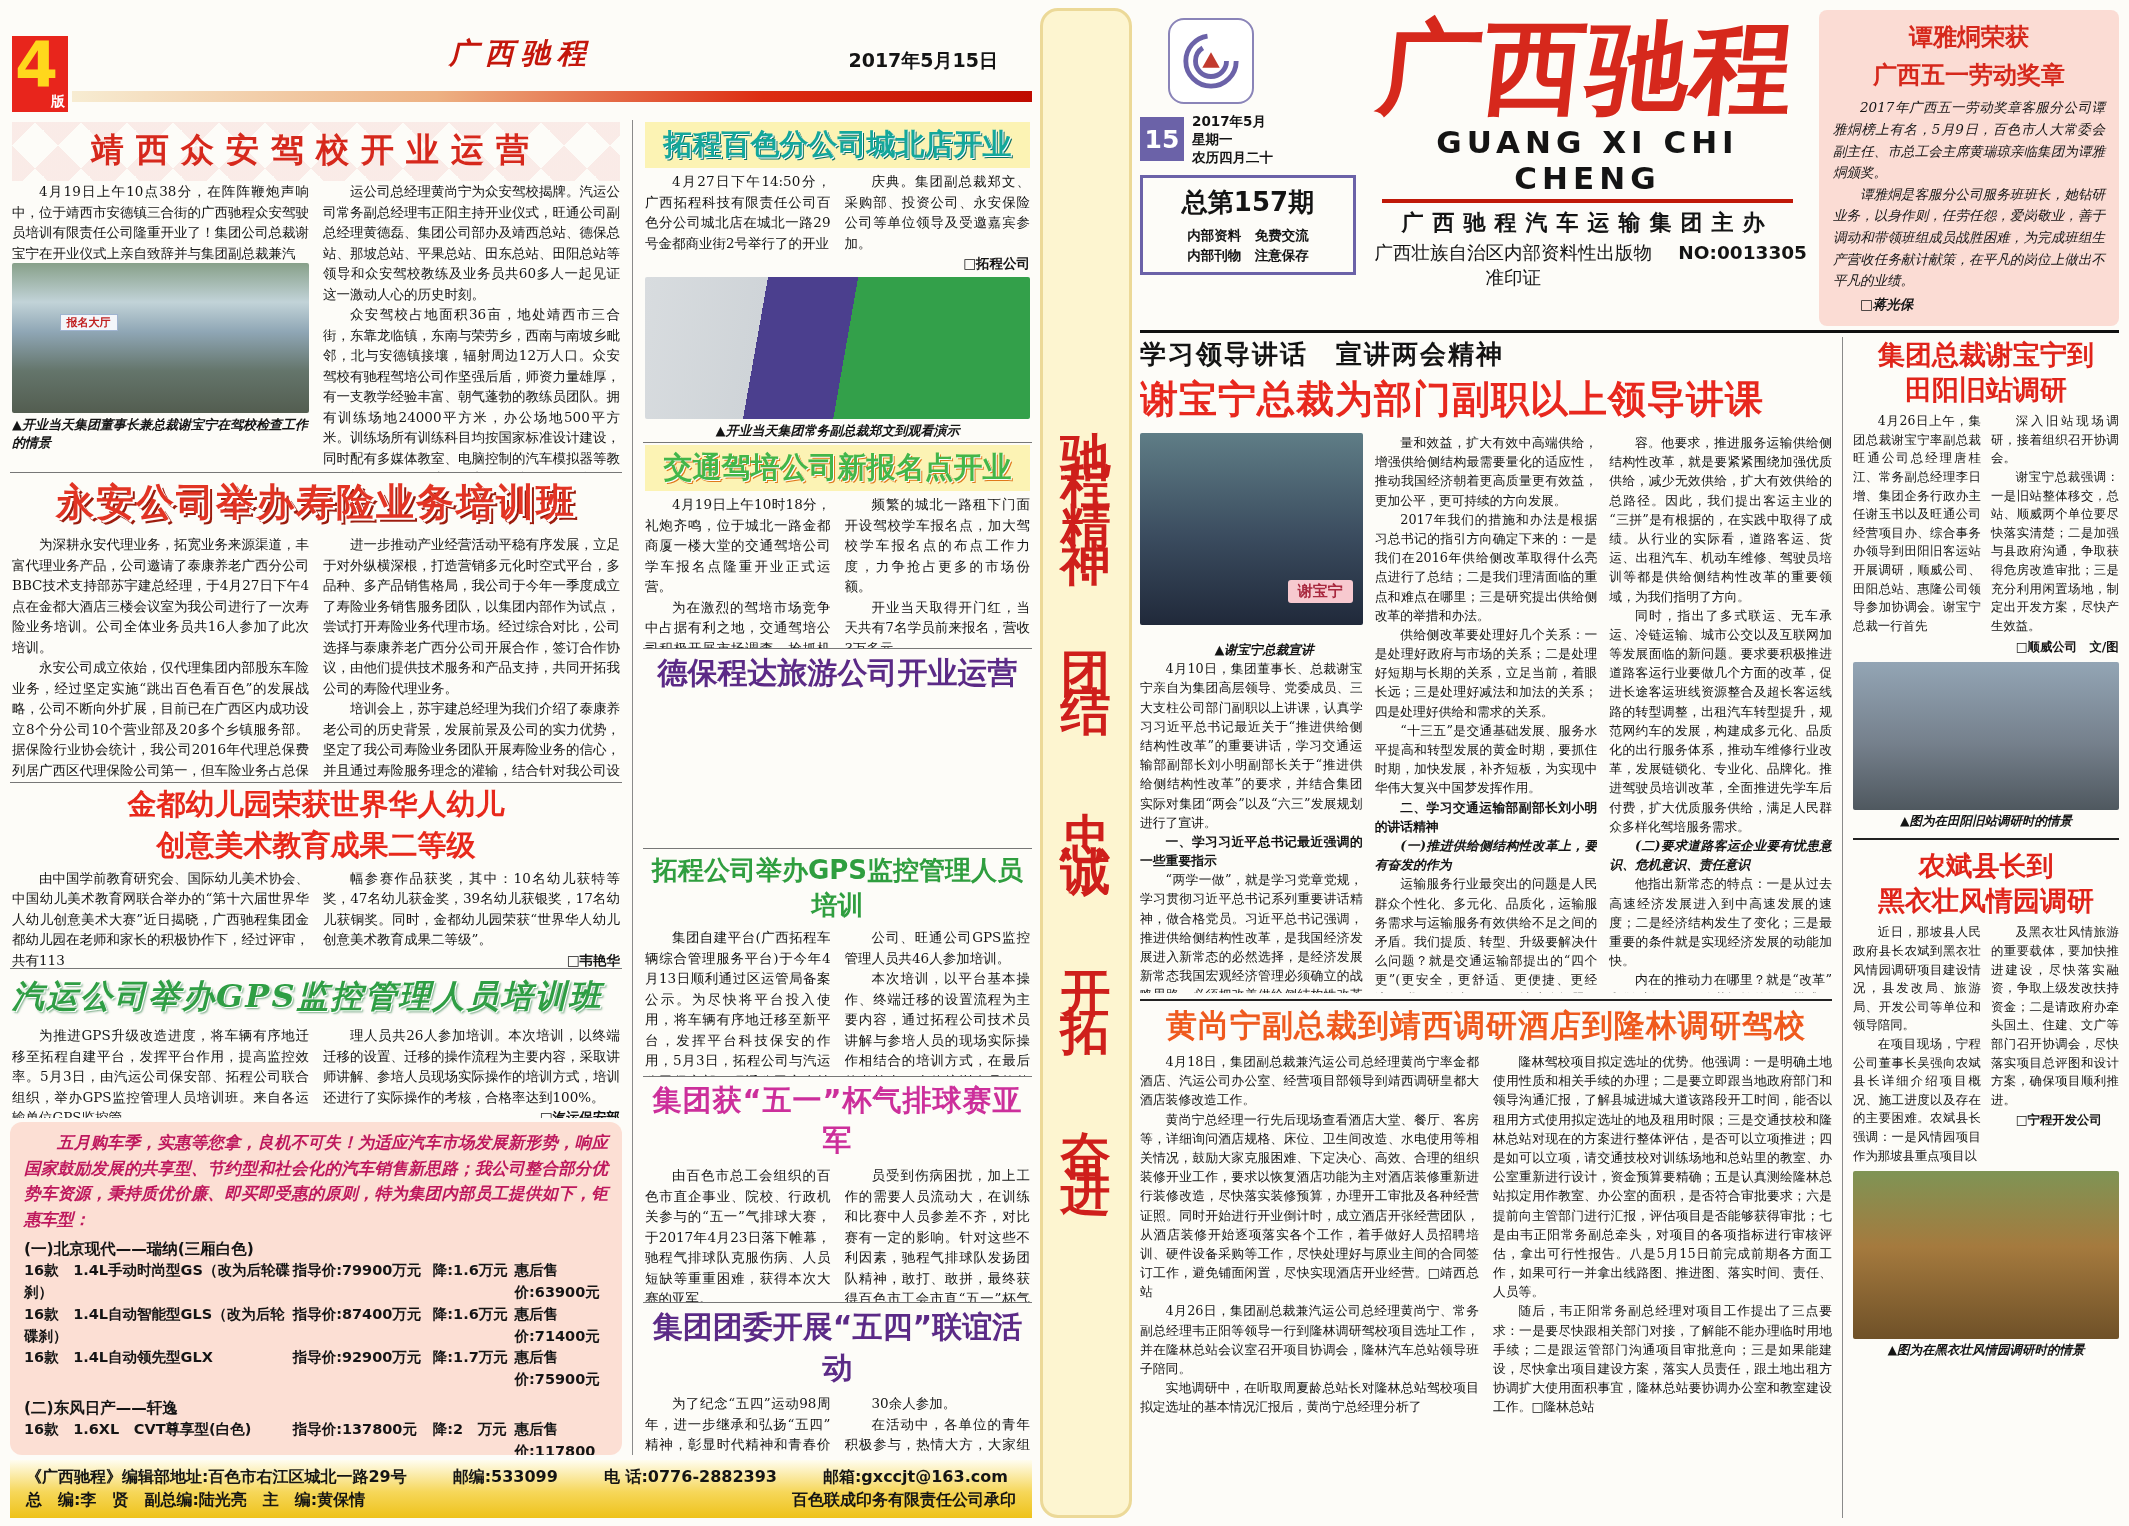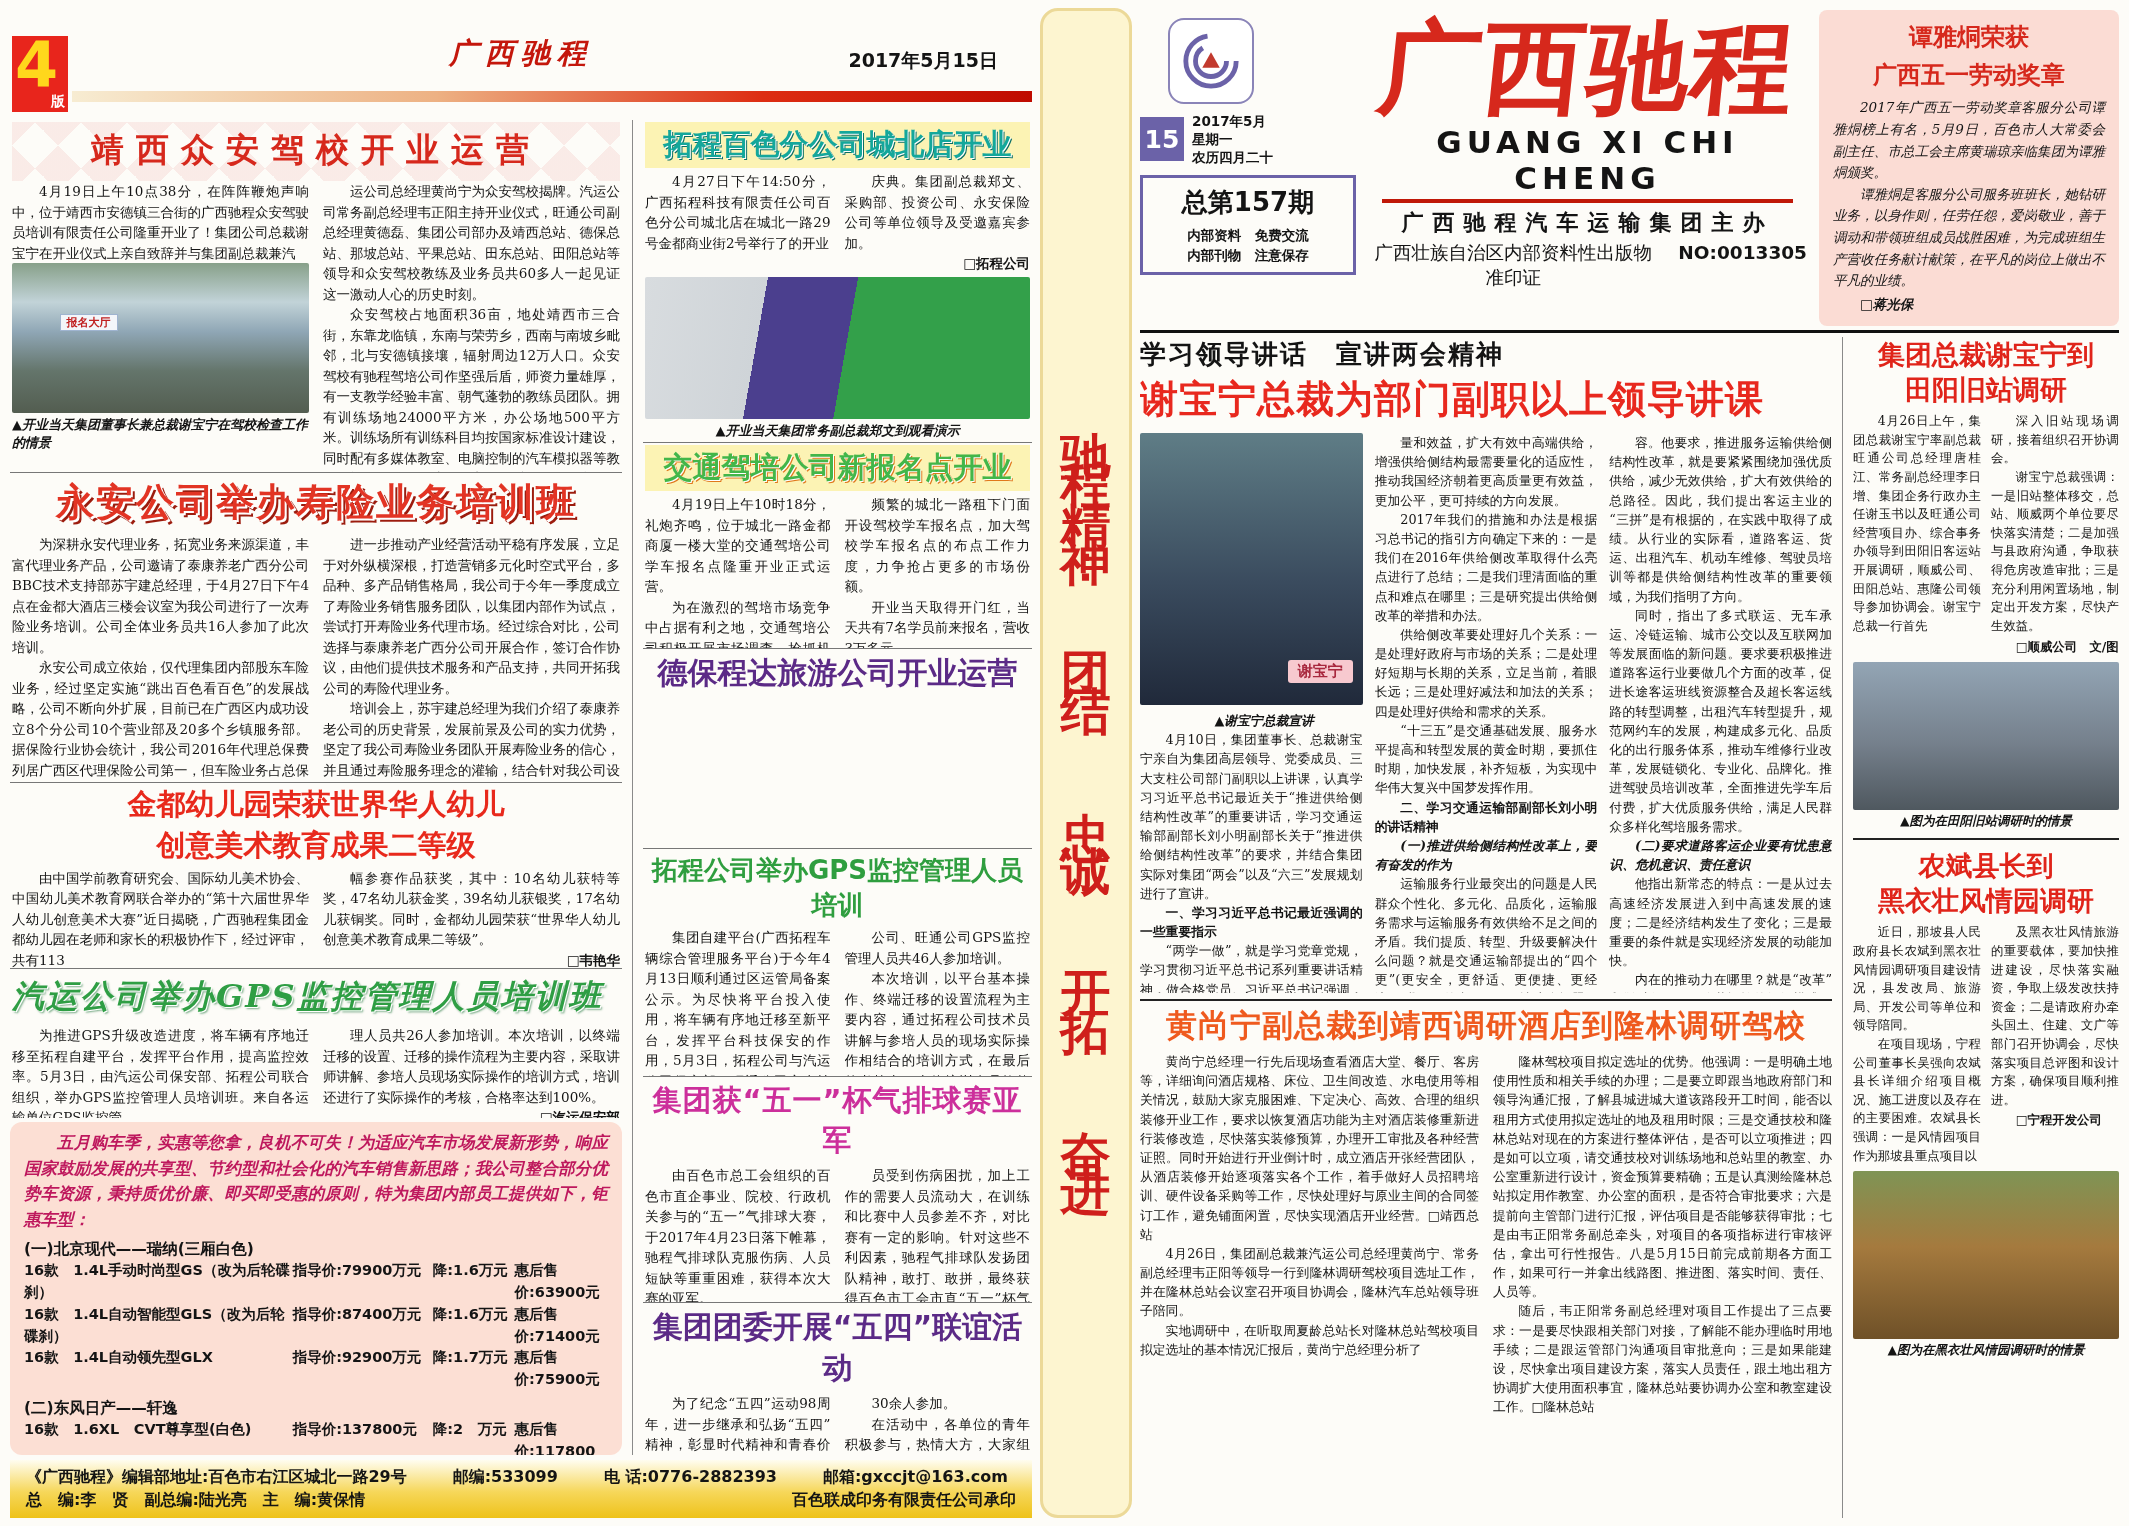--- a/index.html
+++ b/index.html
@@ -90,21 +90,21 @@
   .rp-rule { height:3px; background:#111; margin:4px 0; flex:0 0 auto; }
   .rp-body { flex:1; min-height:0; display:flex; gap:10px; overflow:hidden; }
   .rp-main { width:692px; display:flex; flex-direction:column; overflow:hidden; flex:0 0 auto; }
   .kicker { font-family:"DejaVu Sans",sans-serif; font-weight:900; font-size:26px; letter-spacing:2px; }
   .main-hl { font-family:"DejaVu Sans",sans-serif; font-weight:900; font-size:38px; color:#e8281e; letter-spacing:1px; margin:2px 0 8px; }
   .main-cols { display:flex; gap:12px; overflow:hidden; height:560px; flex:0 0 auto; }
   .main-cols .mc { flex:1; min-width:0; overflow:hidden; }
   .mc p { font-size:12.8px; line-height:1.5; text-indent:2em; text-align:justify; }
   .sub-b { font-weight:700; font-family:"DejaVu Sans",sans-serif; }
   .sub-i { font-weight:700; font-style:italic; }
-  .photo-xie { height:272px; background:linear-gradient(180deg,#5f7d86 0%,#3a4b5e 55%,#20293a 100%); margin-bottom:6px; }
+  .photo-xie { height:192px; background:linear-gradient(180deg,#5f7d86 0%,#3a4b5e 55%,#20293a 100%); margin-bottom:15px; }
   .xie-plate { position:absolute; right:10px; bottom:22px; background:#f7c9cf; color:#a8283e; font-weight:700; font-size:15px; padding:2px 10px; border-radius:3px; }
   .mc .caption { text-align:center; }
   .art-huang { border-top:2px solid #222; margin-top:6px; padding-top:4px; overflow:hidden; flex:1; min-height:0; }
   .hl-orange { font-family:"DejaVu Sans",sans-serif; font-weight:900; font-size:31px; color:#ef5a1e; text-align:center; margin-bottom:5px; letter-spacing:1px; }
   .huang-cols { display:flex; gap:14px; overflow:hidden; }
   .huang-cols .c { flex:1; min-width:0; }
   .huang-cols p { font-size:12.8px; line-height:1.5; text-indent:2em; text-align:justify; }
   .rp-side { flex:1; min-width:0; display:flex; flex-direction:column; overflow:hidden; }
   .side-art { overflow:hidden; }
   .side-art + .side-art { border-top:2px solid #222; margin-top:8px; padding-top:8px; }
@@ -409,20 +409,21 @@
               <p>他指出新常态的特点：一是从过去高速经济发展进入到中高速发展的速度；二是经济结构发生了变化；三是最重要的条件就是实现经济发展的动能加快。</p>
               <p>内在的推动力在哪里？就是“改革”和“创新”。既要改革运输的组织模式，也要创新我们的措施和手段。因此，我们客运站搞(下转第三版)</p>
             </div>
           </div>
         </section>
 
         <section class="art-huang">
           <h1 class="hl-orange">黄尚宁副总裁到靖西调研酒店到隆林调研驾校</h1>
           <div class="huang-cols">
             <div class="c">
+              <p>4月18日，集团副总裁兼汽运公司总经理黄尚宁率金都酒店、汽运公司办公室、经营项目部领导到靖西调研皇都大酒店装修改造工作。</p>
               <p>黄尚宁总经理一行先后现场查看酒店大堂、餐厅、客房等，详细询问酒店规格、床位、卫生间改造、水电使用等相关情况，鼓励大家克服困难、下定决心、高效、合理的组织装修开业工作，要求以恢复酒店功能为主对酒店装修重新进行装修改造，尽快落实装修预算，办理开工审批及各种经营证照。同时开始进行开业倒计时，成立酒店开张经营团队，从酒店装修开始逐项落实各个工作，着手做好人员招聘培训、硬件设备采购等工作，尽快处理好与原业主间的合同签订工作，避免铺面闲置，尽快实现酒店开业经营。□靖西总站</p>
               <p>4月26日，集团副总裁兼汽运公司总经理黄尚宁、常务副总经理韦正阳等领导一行到隆林调研驾校项目选址工作，并在隆林总站会议室召开项目协调会，隆林汽车总站领导班子陪同。</p>
               <p>实地调研中，在听取周夏龄总站长对隆林总站驾校项目拟定选址的基本情况汇报后，黄尚宁总经理分析了</p>
             </div>
             <div class="c">
               <p>隆林驾校项目拟定选址的优势。他强调：一是明确土地使用性质和相关手续的办理；二是要立即跟当地政府部门和领导沟通汇报，了解县城进城大道该路段开工时间，能否以租用方式使用拟定选址的地及租用时限；三是交通技校和隆林总站对现在的方案进行整体评估，是否可以立项推进；四是如可以立项，请交通技校对训练场地和总站里的教室、办公室重新进行设计，资金预算要精确；五是认真测绘隆林总站拟定用作教室、办公室的面积，是否符合审批要求；六是提前向主管部门进行汇报，评估项目是否能够获得审批；七是由韦正阳常务副总牵头，对项目的各项指标进行审核评估，拿出可行性报告。八是5月15日前完成前期各方面工作，如果可行一并拿出线路图、推进图、落实时间、责任、人员等。</p>
               <p>随后，韦正阳常务副总经理对项目工作提出了三点要求：一是要尽快跟相关部门对接，了解能不能办理临时用地手续；二是跟运管部门沟通项目审批意向；三是如果能建设，尽快拿出项目建设方案，落实人员责任，跟土地出租方协调扩大使用面积事宜，隆林总站要协调办公室和教室建设工作。□隆林总站</p>
             </div>
           </div>
         </section>

